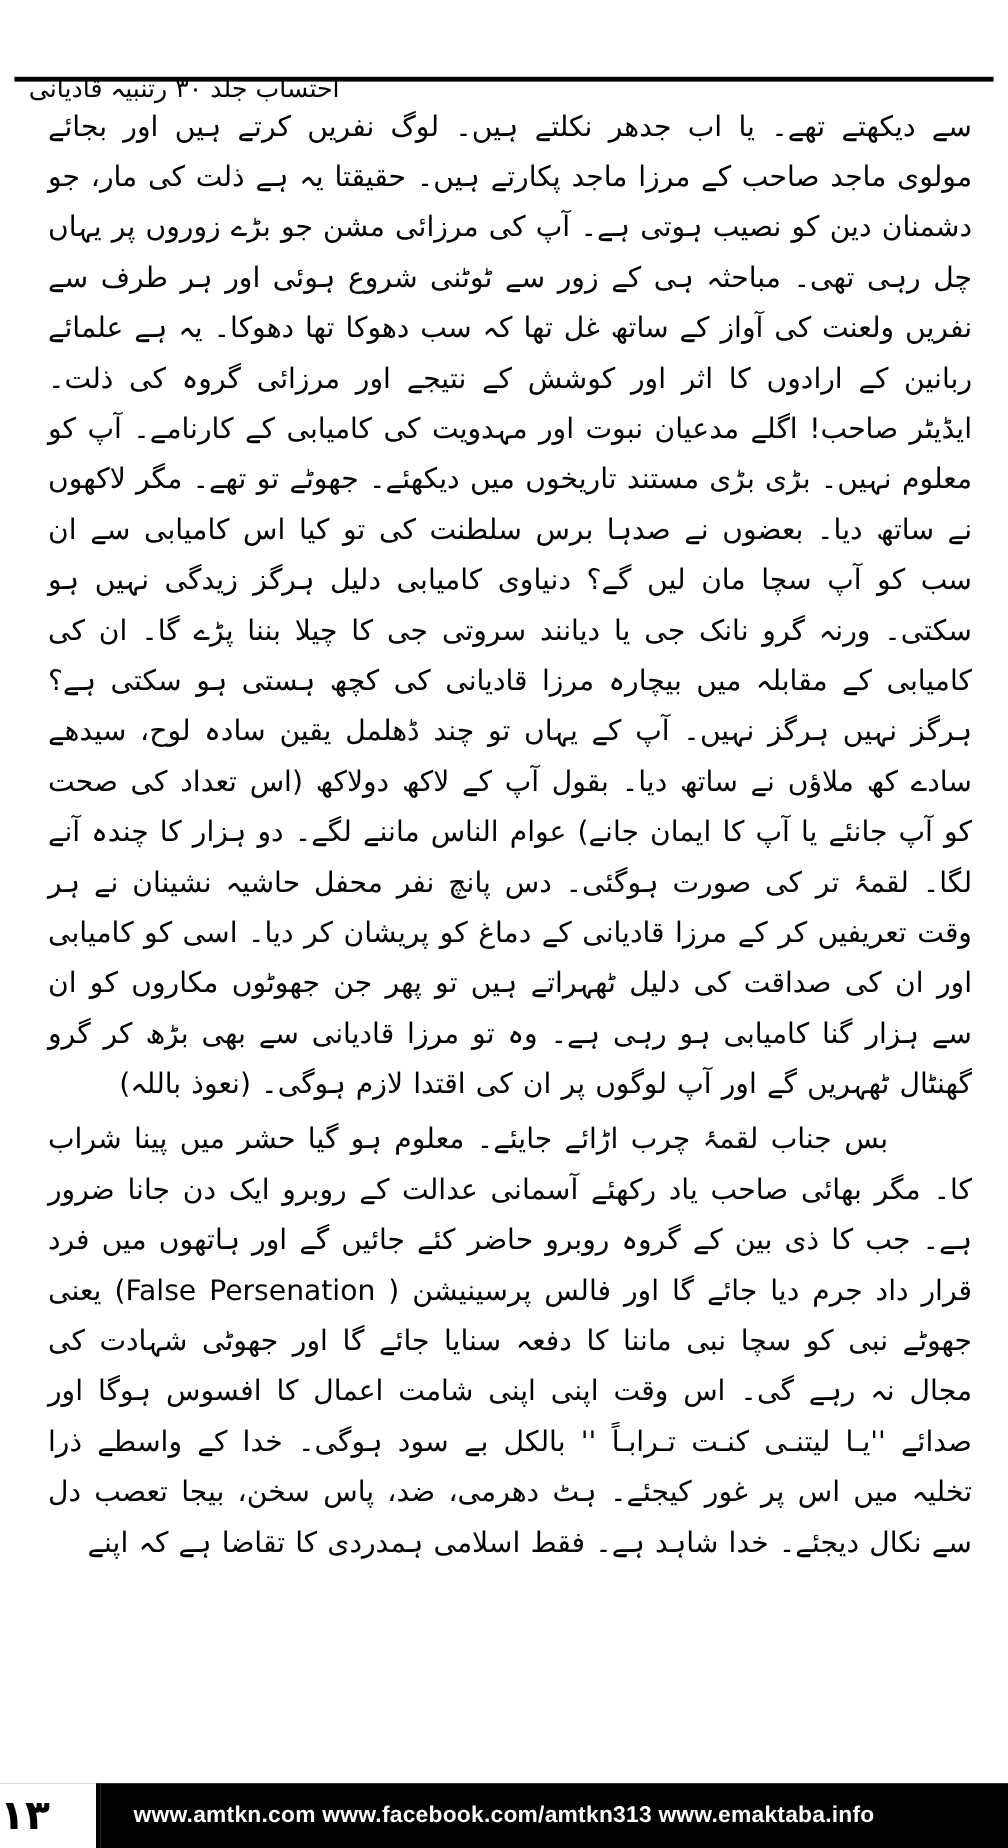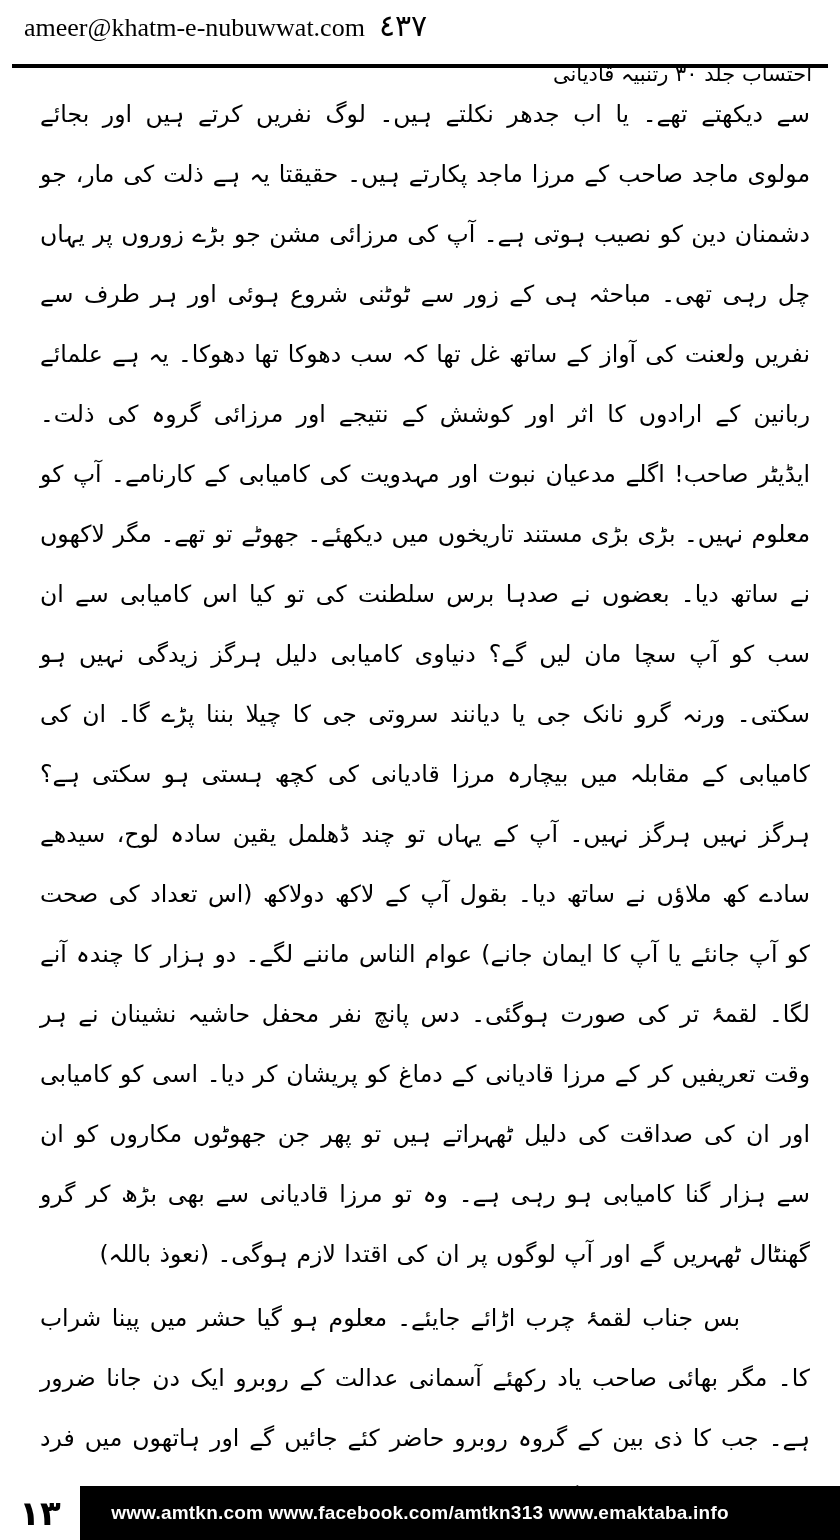--- a/index.html
+++ b/index.html
@@ -67,21 +67,21 @@
   
   .content {
     padding: 16px 30px 0 40px;
     direction: rtl;
     text-align: justify;
     text-align-last: right;
   }
   .para {
     font-family: "DejaVu Sans", sans-serif;
     font-size: 23.5px;
-    line-height: 60px;
+    line-height: 42px;
     color: #000;
     direction: rtl;
     text-align: justify;
     text-align-last: right;
     margin: 0 0 4px 0;
     word-spacing: 1px;
   }
   .para.indent { text-indent: 70px; }
 
   
@@ -104,39 +104,34 @@
   }
   .footer-pagebox {
     position: absolute;
     left: 0; bottom: 0;
     width: 84px;
     height: 54px;
     background: #fff;
     border-right: 4px solid #000;
     display: flex;
     align-items: center;
-    justify-content: center;
   }
   .footer-pagenum {
     font-family: "DejaVu Sans", sans-serif;
     font-size: 34px;
     font-weight: bold;
     color: #000;
   }
 </style>
 </head>
 <body>
 
 <div class="page">
 
   <div class="header">
-    <div class="header-left">
-      <div class="email">ameer@khatm-e-nubuwwat.com</div>
-      <div class="page-num-arabic">٤٣٧</div>
-    </div>
     <div class="header-right">احتساب جلد ٣٠ رتنبیہ قادیانی</div>
   </div>
 
   <div class="rule"></div>
 
   <div class="content">
     <p class="para">سے دیکھتے تھے۔ یا اب جدھر نکلتے ہیں۔ لوگ نفریں کرتے ہیں اور بجائے مولوی ماجد صاحب کے مرزا ماجد پکارتے ہیں۔ حقیقتا یہ ہے ذلت کی مار، جو دشمنان دین کو نصیب ہوتی ہے۔ آپ کی مرزائی مشن جو بڑے زوروں پر یہاں چل رہی تھی۔ مباحثہ ہی کے زور سے ٹوٹنی شروع ہوئی اور ہر طرف سے نفریں ولعنت کی آواز کے ساتھ غل تھا کہ سب دھوکا تھا دھوکا۔ یہ ہے علمائے ربانین کے ارادوں کا اثر اور کوشش کے نتیجے اور مرزائی گروہ کی ذلت۔ ایڈیٹر صاحب! اگلے مدعیان نبوت اور مہدویت کی کامیابی کے کارنامے۔ آپ کو معلوم نہیں۔ بڑی بڑی مستند تاریخوں میں دیکھئے۔ جھوٹے تو تھے۔ مگر لاکھوں نے ساتھ دیا۔ بعضوں نے صدہا برس سلطنت کی تو کیا اس کامیابی سے ان سب کو آپ سچا مان لیں گے؟ دنیاوی کامیابی دلیل ہرگز زیدگی نہیں ہو سکتی۔ ورنہ گرو نانک جی یا دیانند سروتی جی کا چیلا بننا پڑے گا۔ ان کی کامیابی کے مقابلہ میں بیچارہ مرزا قادیانی کی کچھ ہستی ہو سکتی ہے؟ ہرگز نہیں ہرگز نہیں۔ آپ کے یہاں تو چند ڈھلمل یقین سادہ لوح، سیدھے سادے کھ ملاؤں نے ساتھ دیا۔ بقول آپ کے لاکھ دولاکھ (اس تعداد کی صحت کو آپ جانئے یا آپ کا ایمان جانے) عوام الناس ماننے لگے۔ دو ہزار کا چندہ آنے لگا۔ لقمۂ تر کی صورت ہوگئی۔ دس پانچ نفر محفل حاشیہ نشینان نے ہر وقت تعریفیں کر کے مرزا قادیانی کے دماغ کو پریشان کر دیا۔ اسی کو کامیابی اور ان کی صداقت کی دلیل ٹھہراتے ہیں تو پھر جن جھوٹوں مکاروں کو ان سے ہزار گنا کامیابی ہو رہی ہے۔ وہ تو مرزا قادیانی سے بھی بڑھ کر گرو گھنٹال ٹھہریں گے اور آپ لوگوں پر ان کی اقتدا لازم ہوگی۔ (نعوذ باللہ)</p>
     <p class="para indent">بس جناب لقمۂ چرب اڑائے جایئے۔ معلوم ہو گیا حشر میں پینا شراب کا۔ مگر بھائی صاحب یاد رکھئے آسمانی عدالت کے روبرو ایک دن جانا ضرور ہے۔ جب کا ذی بین کے گروہ روبرو حاضر کئے جائیں گے اور ہاتھوں میں فرد قرار داد جرم دیا جائے گا اور فالس پرسینیشن ( False Persenation) یعنی جھوٹے نبی کو سچا نبی ماننا کا دفعہ سنایا جائے گا اور جھوٹی شہادت کی مجال نہ رہے گی۔ اس وقت اپنی اپنی شامت اعمال کا افسوس ہوگا اور صدائے ''یـا لیتنـی کنـت تـرابـاً '' بالکل بے سود ہوگی۔ خدا کے واسطے ذرا تخلیہ میں اس پر غور کیجئے۔ ہٹ دھرمی، ضد، پاس سخن، بیجا تعصب دل سے نکال دیجئے۔ خدا شاہد ہے۔ فقط اسلامی ہمدردی کا تقاضا ہے کہ اپنے</p>
   </div>
 

